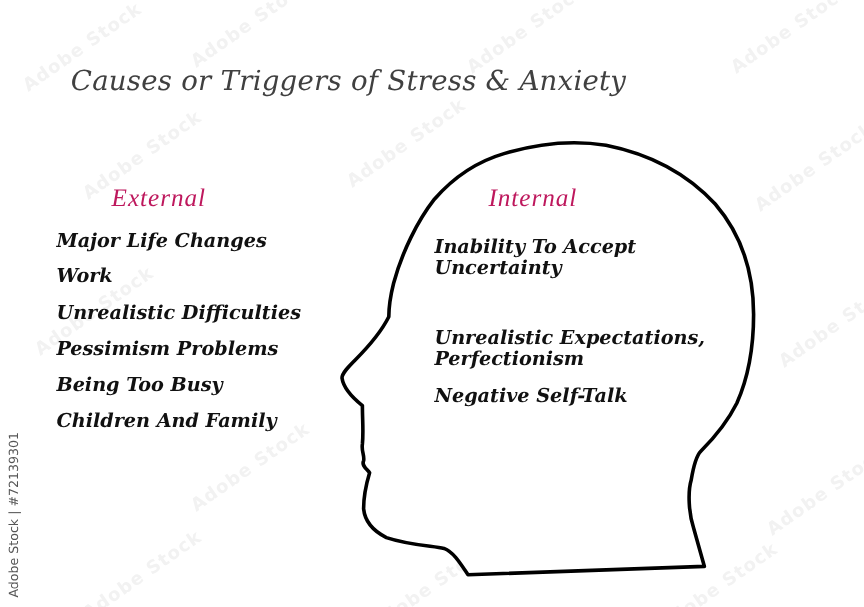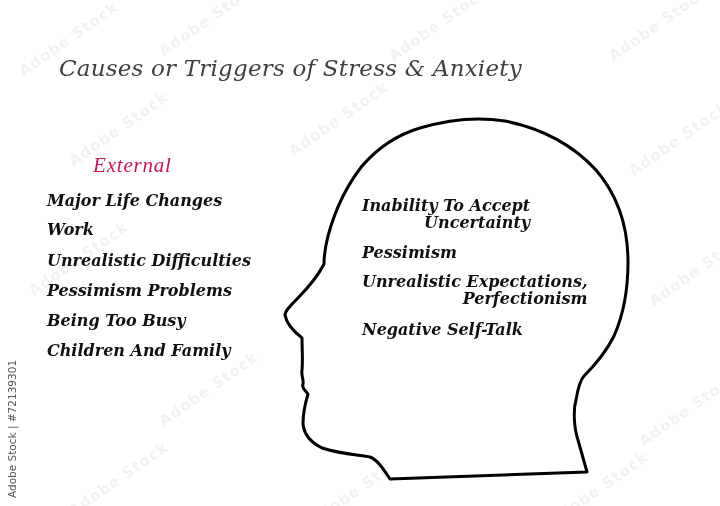--- a/index.html
+++ b/index.html
@@ -56,21 +56,20 @@
       font-family: "DejaVu Serif", serif;
       font-style: italic;
       font-weight: bold;
       font-size: 16px;
       line-height: 17px;
       white-space: nowrap;
       color: #111;
     }
     .item.two-line {
       white-space: pre-line;
-      text-align: right;
     }
     #head-outline {
       position: absolute;
       left: 0;
       top: 0;
     }
     .credit {
       position: absolute;
       left: 6px;
       top: 498px;
@@ -135,21 +134,21 @@
   <div class="title">Causes or Triggers of Stress &amp; Anxiety</div>
 
   <div class="col-heading" style="left:93px;top:153px">External</div>
   <div class="item" style="left:47px;top:192px">Major Life Changes</div>
   <div class="item" style="left:47px;top:221px">Work</div>
   <div class="item" style="left:47px;top:252px">Unrealistic Difficulties</div>
   <div class="item" style="left:47px;top:282px">Pessimism Problems</div>
   <div class="item" style="left:47px;top:342px">Children And Family</div>
   <div class="item" style="left:47px;top:312px">Being Too Busy</div>
 
+  <div class="col-heading" style="left:407px;top:153px">Internal</div>
   <div class="item two-line" style="left:362px;top:197px">Inability To Accept
 Uncertainty</div>
-  <div class="item" style="left:362px;top:244px">Pessimism</div>
   <div class="item" style="left:362px;top:321px">Negative Self-Talk</div>
   <div class="item two-line" style="left:362px;top:273px">Unrealistic Expectations,
 Perfectionism</div>
 
   <div class="credit">Adobe Stock | #72139301</div>
 </div>
 
 </body></html>

